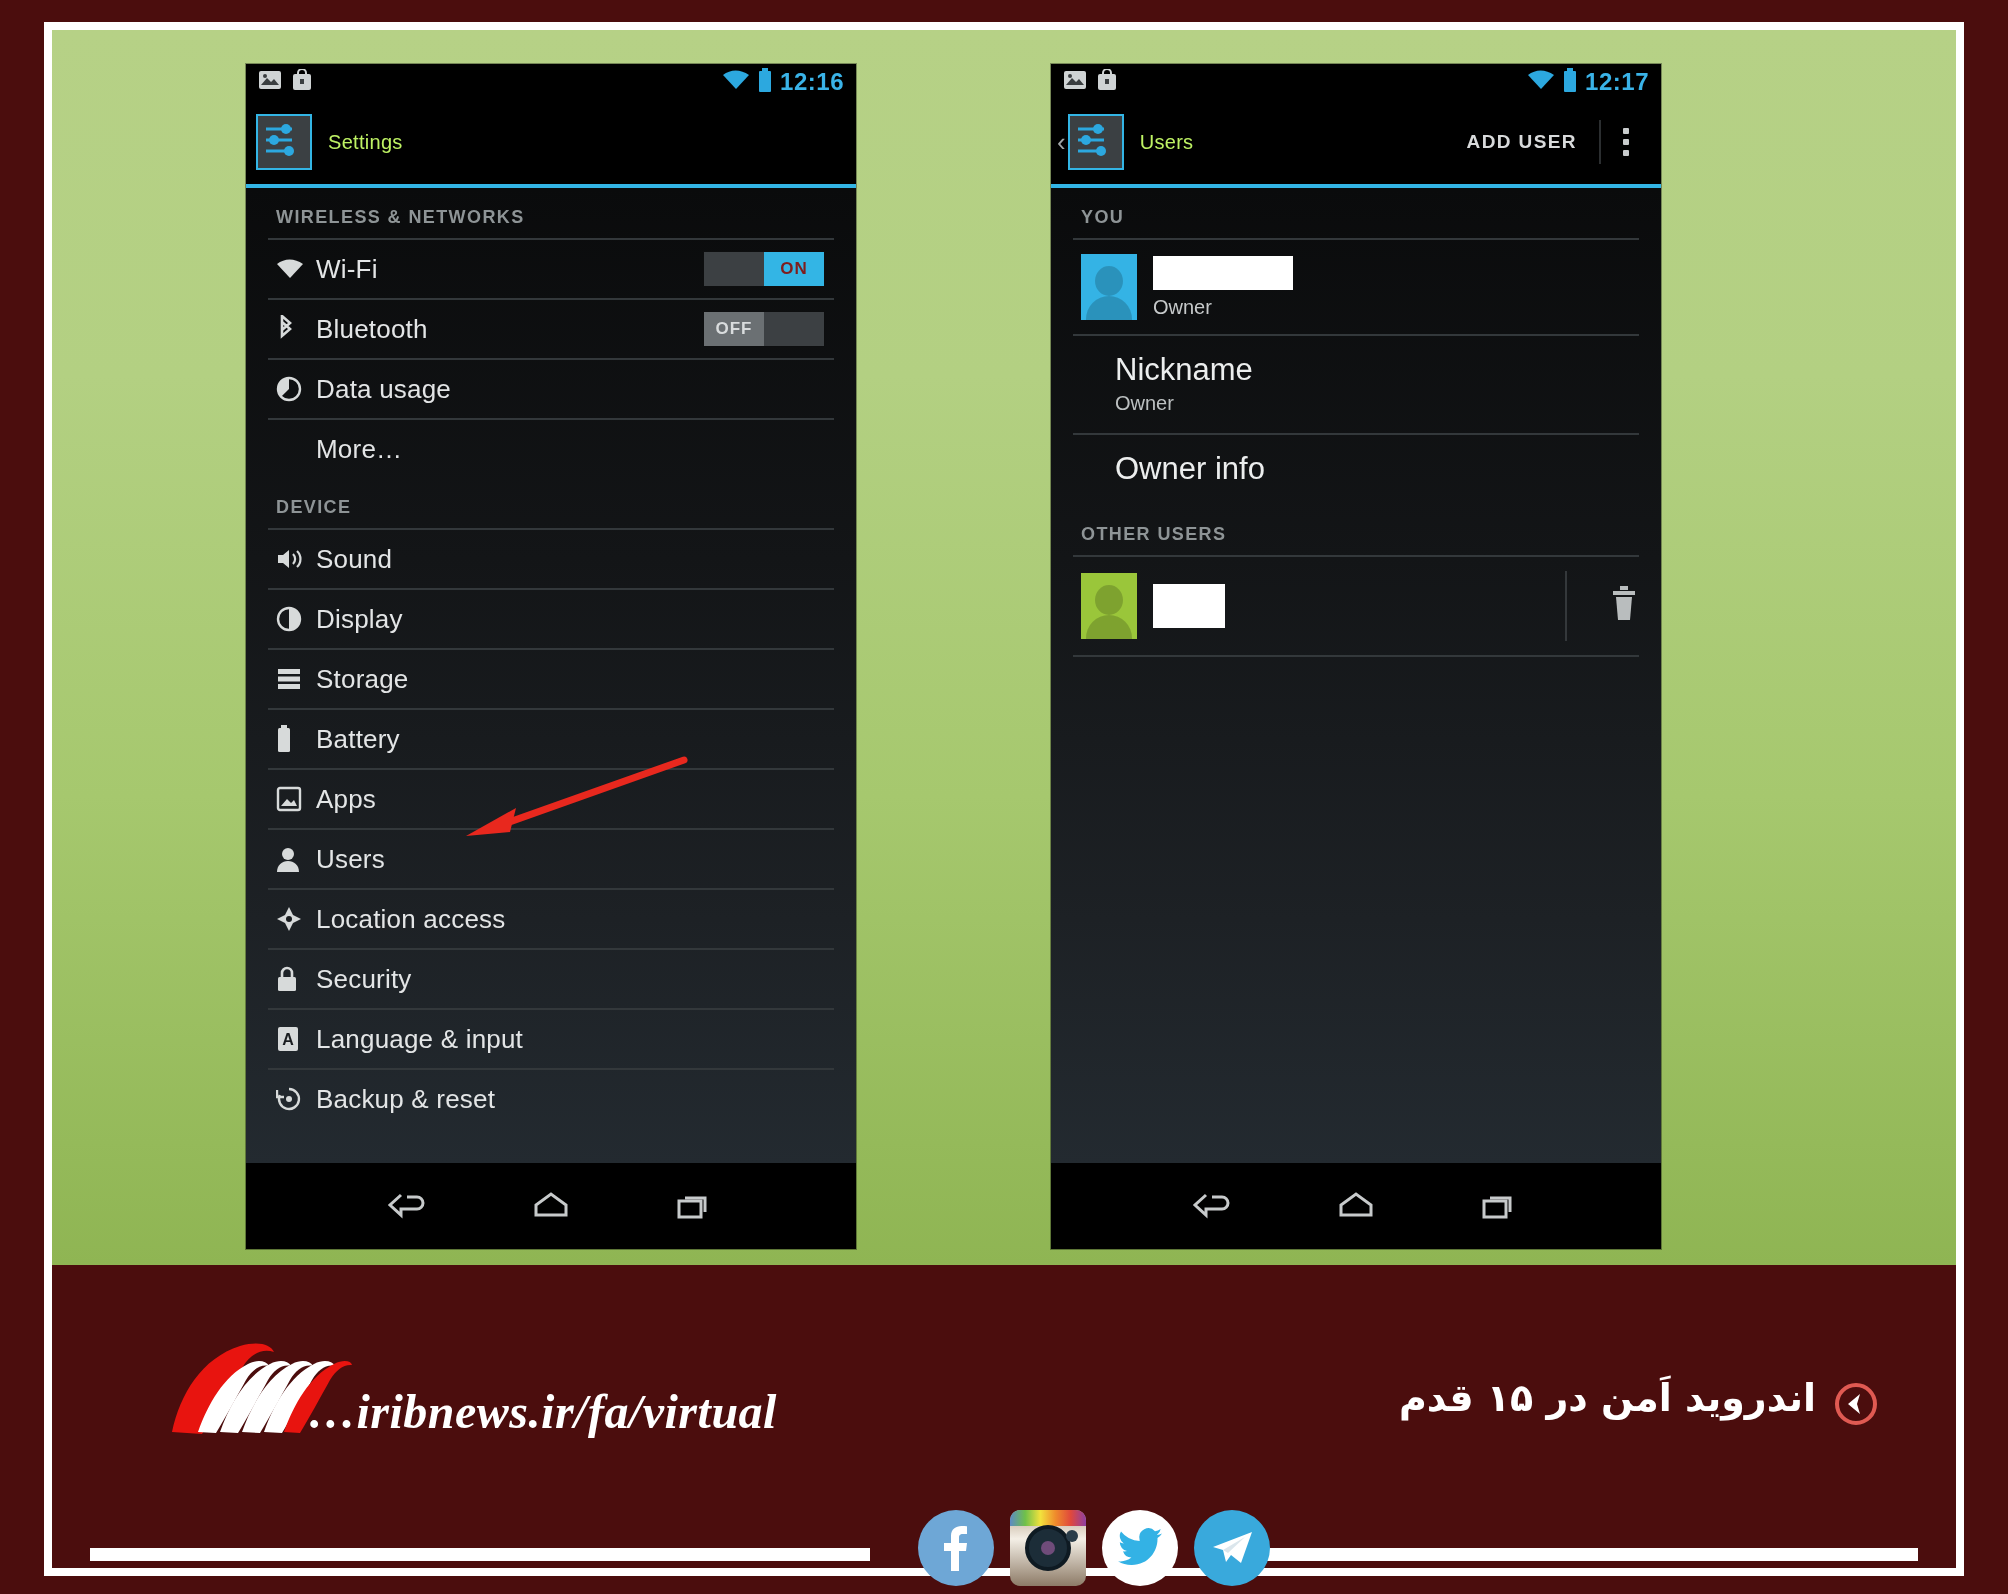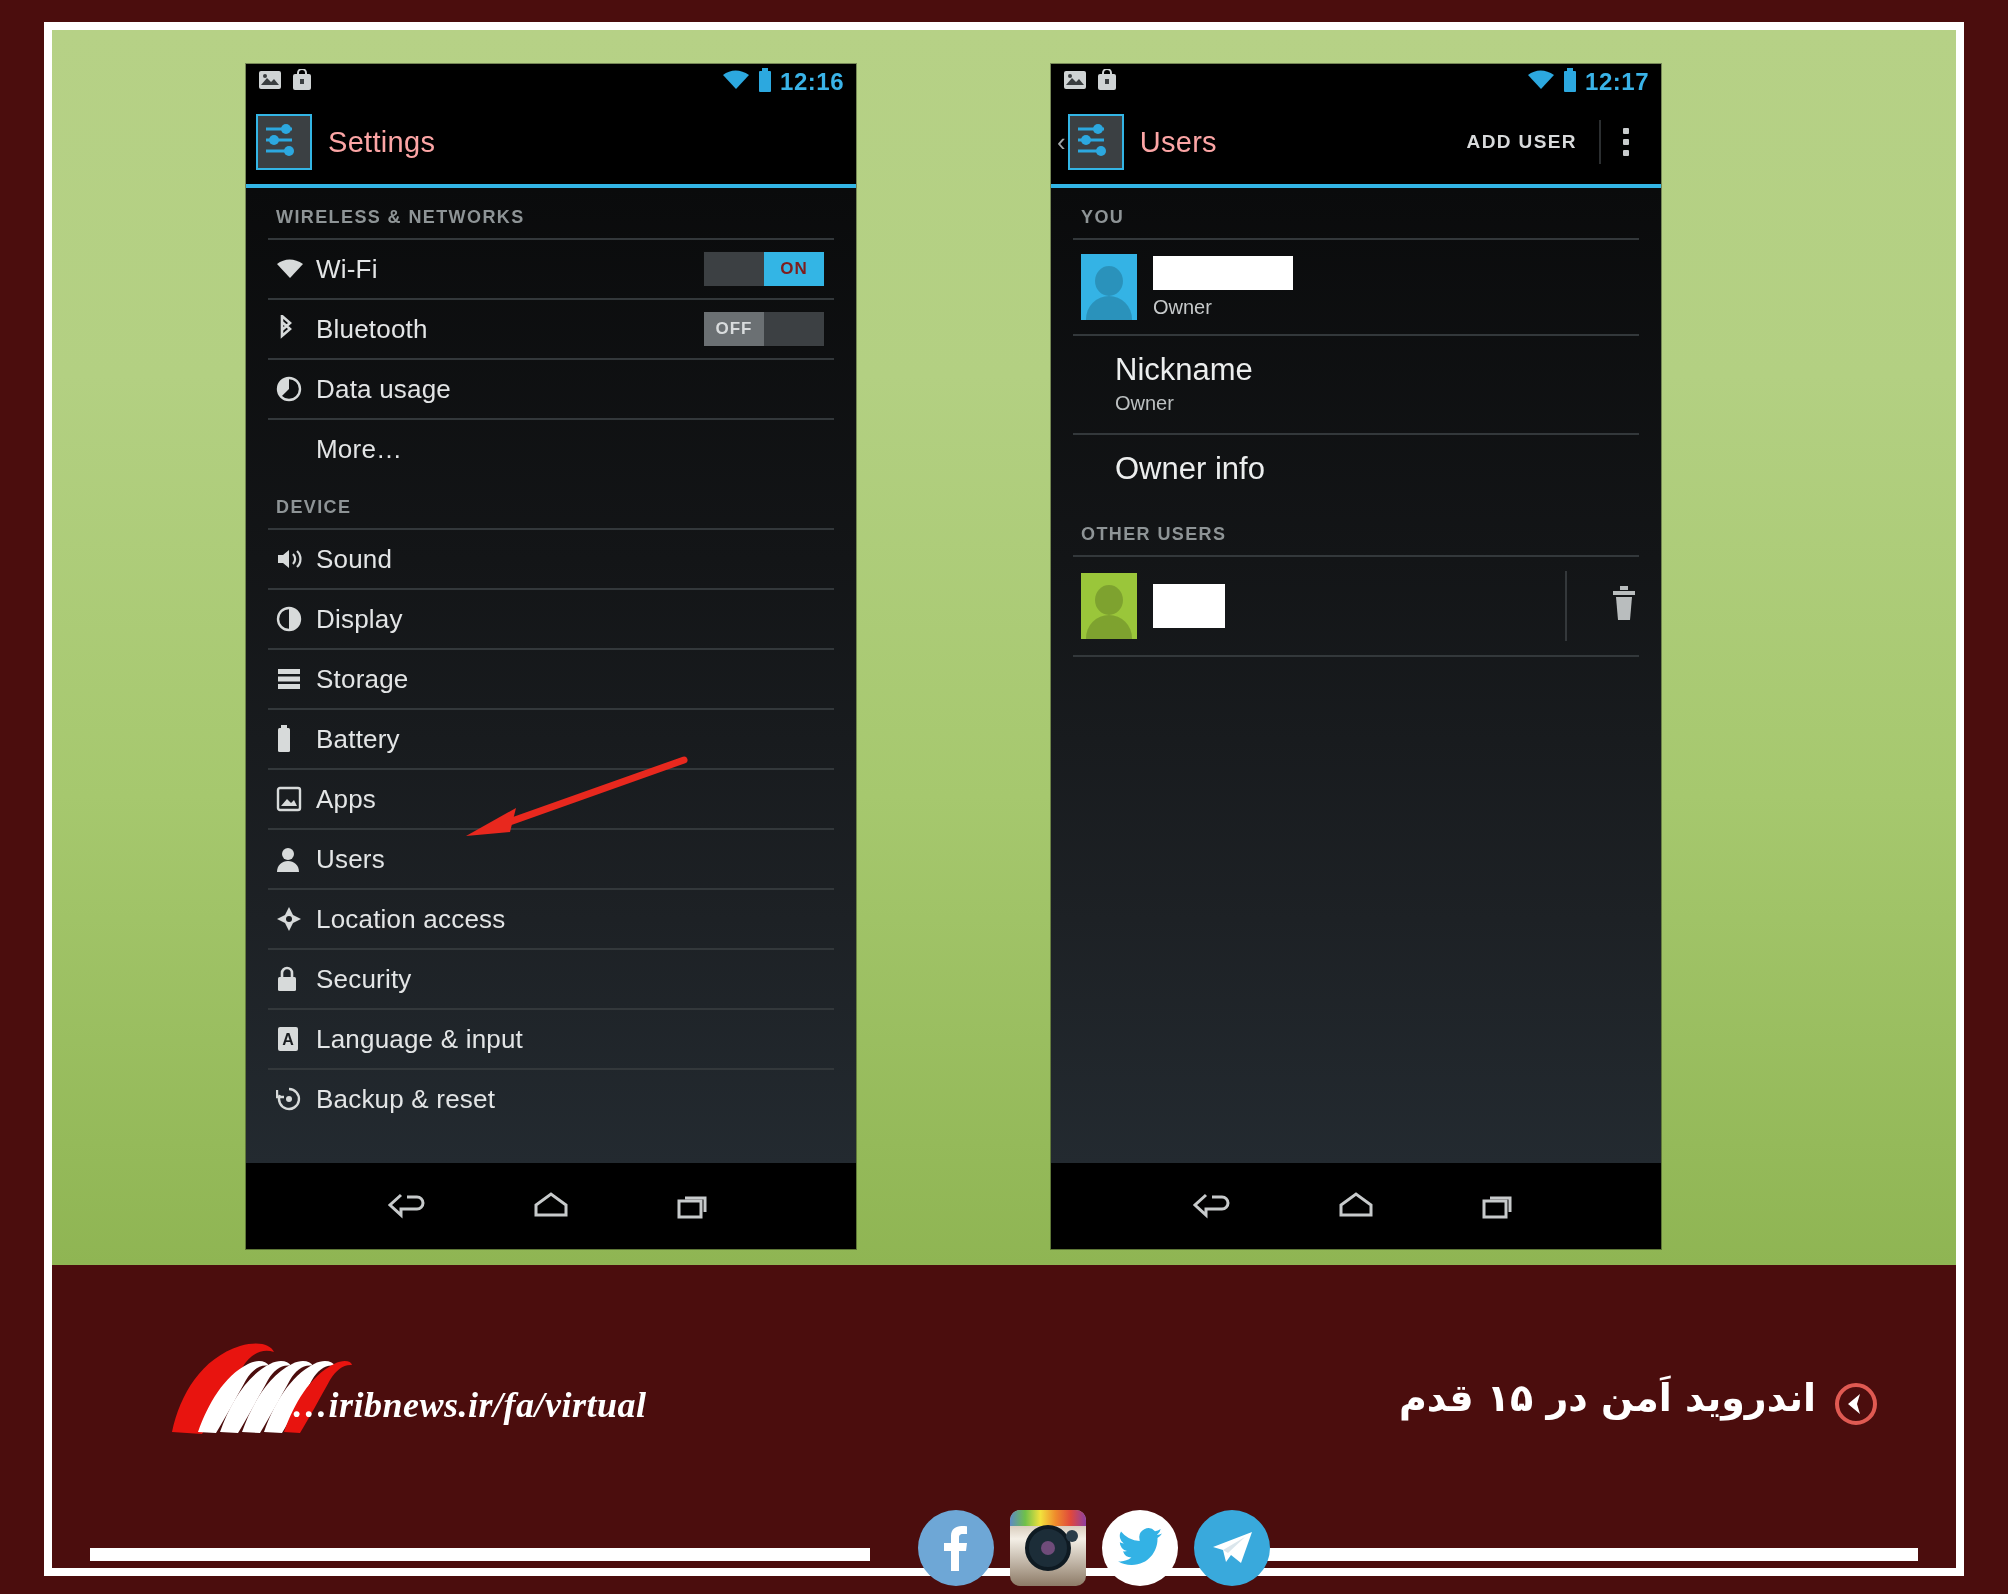--- a/index.html
+++ b/index.html
@@ -42,21 +42,21 @@
 
   .actionbar{
     position:relative;height:84px;background:#000;
     display:flex;align-items:center;padding:0 10px;
     border-bottom:4px solid #33b5e5;
   }
   .app-icon{
     width:52px;height:52px;background:#3b4043;border:2px solid #33b5e5;
     position:relative;flex:0 0 auto;
   }
-  .ab-title{color:#fca5a5;font-size:29px;margin-left:16px;letter-spacing:.3px;}
+  .ab-title{color:#bef264;font-size:20px;margin-left:16px;letter-spacing:.3px;}
   .back-caret{color:#9fa4a6;font-size:26px;margin-right:2px;margin-left:-4px;}
   .ab-actions{margin-left:auto;display:flex;align-items:center;height:100%;}
   .add-user{
     color:#d8dadb;font-size:19px;font-weight:bold;letter-spacing:1.4px;
     padding:0 22px;
   }
   .ab-sep{width:2px;height:44px;background:#2b2e30;}
   .overflow{padding:0 22px;display:flex;flex-direction:column;gap:5px;align-items:center;}
   .overflow i{display:block;width:6px;height:6px;background:#c9cccd;border-radius:1px;}
 
@@ -116,22 +116,22 @@
 
   
   .arrow{position:absolute;left:410px;top:722px;width:230px;height:100px;pointer-events:none;}
 
   
   .banner{
     position:absolute;left:0;right:0;top:1235px;bottom:0;background:#4b0d0d;
   }
   .logo{position:absolute;left:110px;top:1302px;width:190px;height:110px;}
   .site-url{
-    position:absolute;left:240px;top:1354px;
-    color:#ffffff;font-size:36px;font-style:italic;font-weight:bold;
+    position:absolute;left:256px;top:1354px;
+    color:#ffffff;font-size:48px;font-style:italic;font-weight:bold;
     font-family:"Liberation Serif",serif;letter-spacing:.5px;white-space:nowrap;
   }
   .fa-caption{
     position:absolute;right:140px;top:1346px;
     color:#ffffff;font-size:38px;font-weight:bold;direction:rtl;
     font-family:"DejaVu Sans",sans-serif;white-space:nowrap;
   }
   .caption-badge{
     position:absolute;right:78px;top:1352px;width:44px;height:44px;
   }

